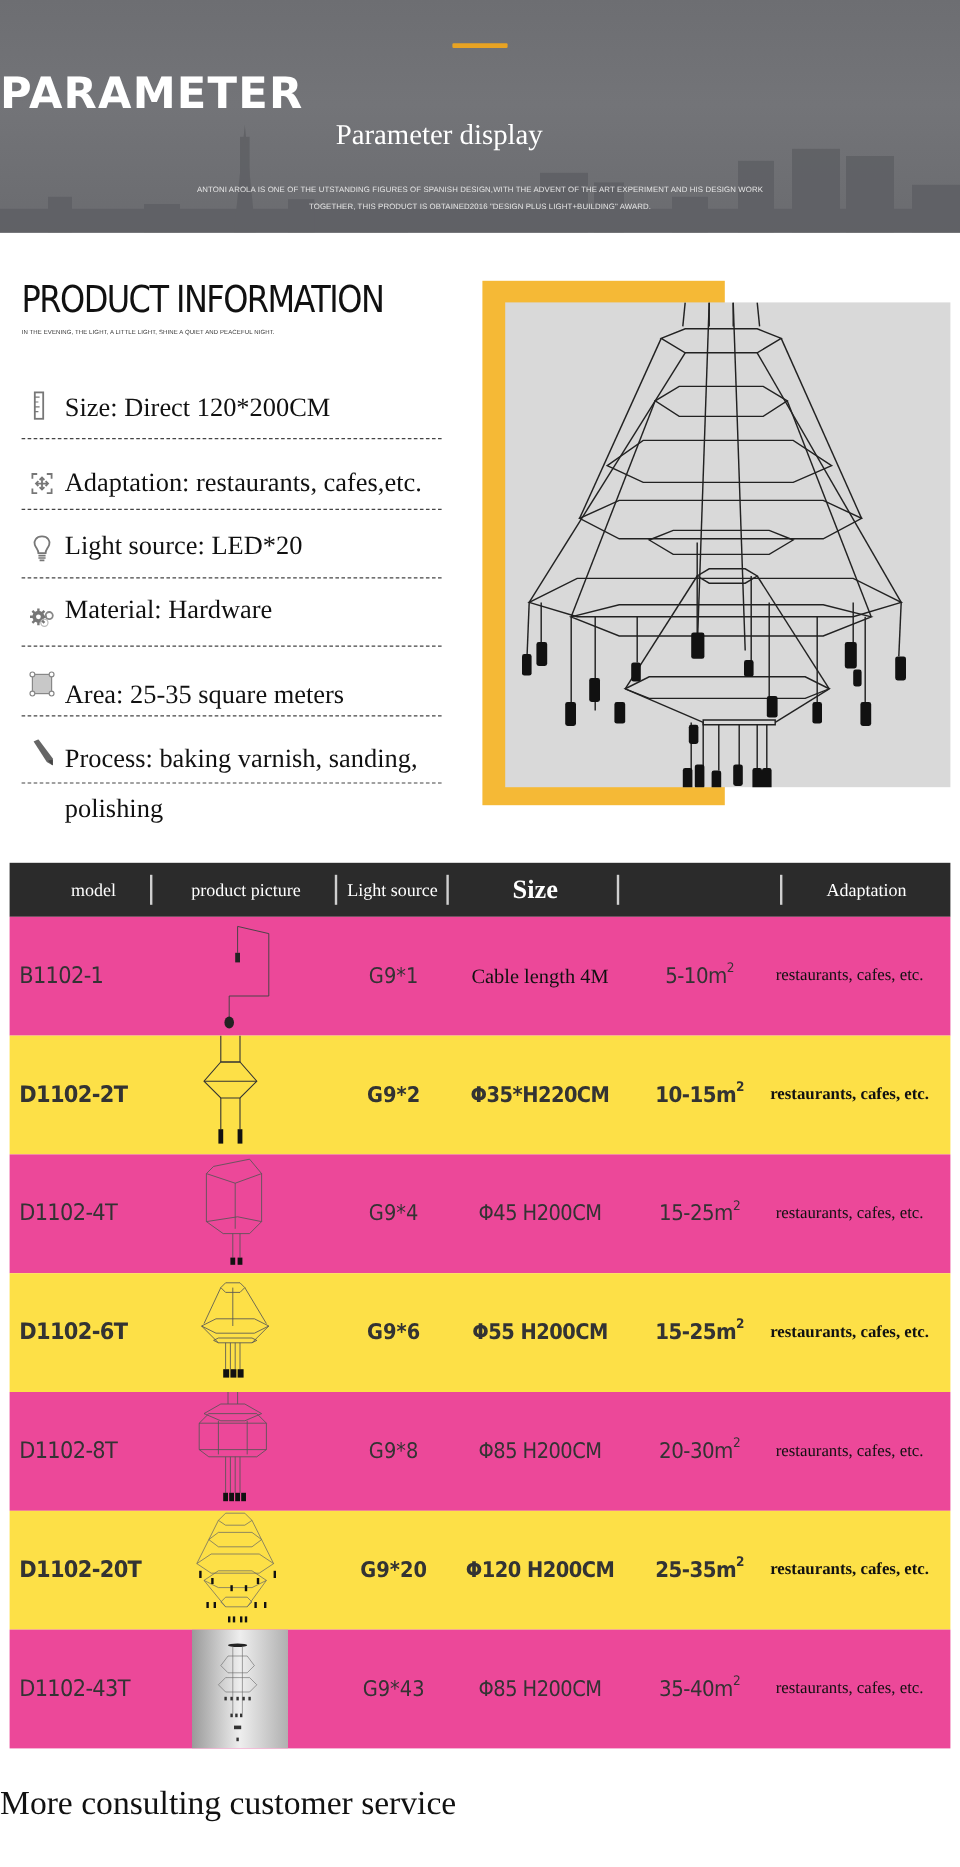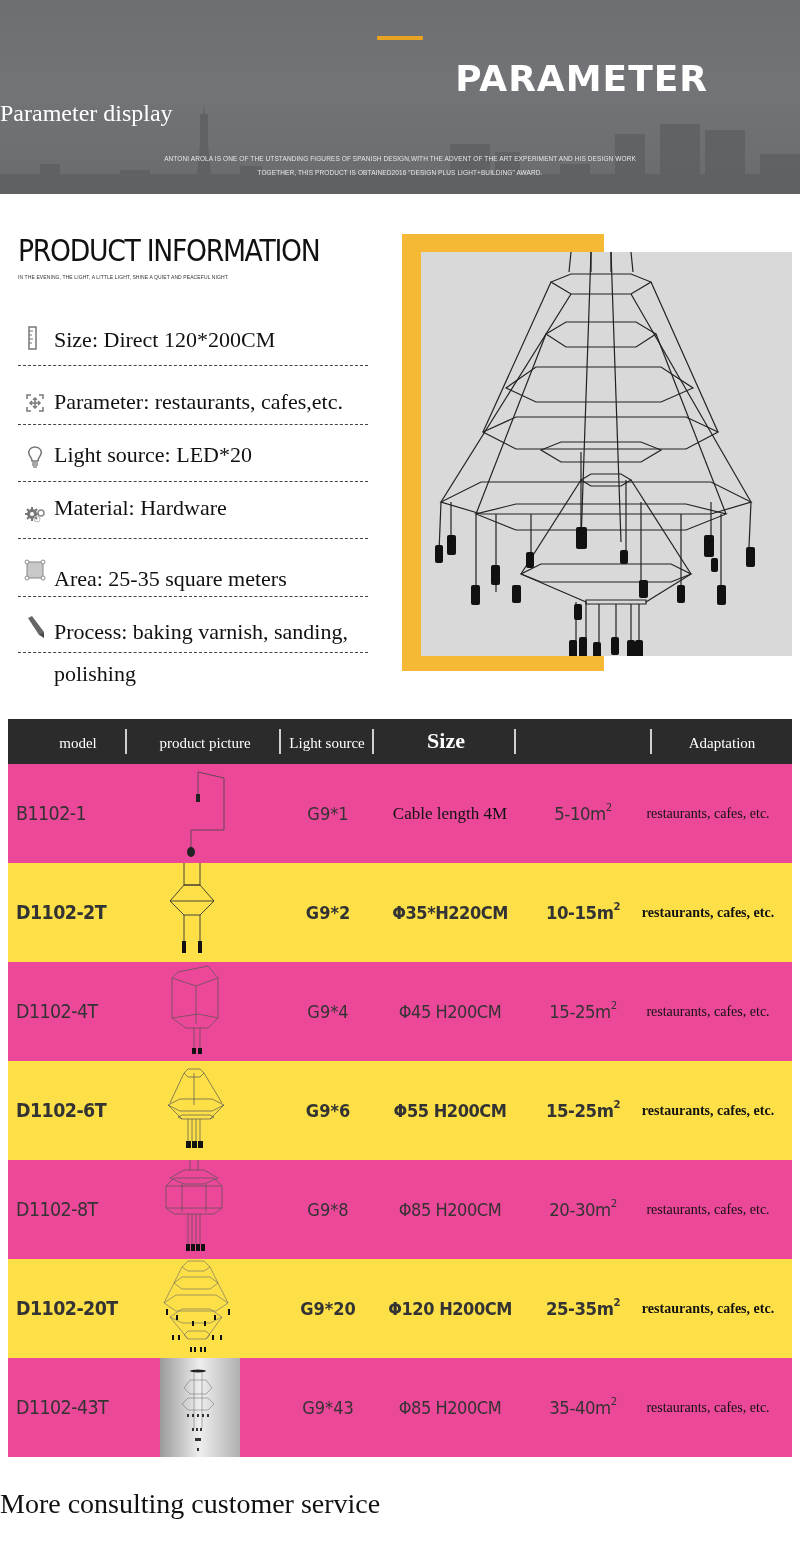--- a/index.html
+++ b/index.html
@@ -3,23 +3,23 @@
 <meta charset="utf-8">
 <style>
   html, body { margin: 0; padding: 0; background: #ffffff; }
   body { width: 800px; height: 1556px; position: relative; overflow: hidden; font-family: "Liberation Serif", serif; color: #111; }
 
   
   .banner { position: absolute; left: 0; top: 0; width: 800px; height: 194px;
     background: linear-gradient(180deg, #6d6e72 0%, #737478 45%, #6a6b6f 100%); overflow: hidden; }
   .banner .skyline { position: absolute; left: 0; right: 0; bottom: 0; height: 90px; }
   .banner .accent-bar { position: absolute; left: 377px; top: 36px; width: 46px; height: 4px; background: #e8a323; border-radius: 1px; }
-  .banner .title { position: absolute; left: 0; width: 708px; top: 58px; text-align: right;
+  .banner .title { position: absolute; left: 0; width: 708px; top: 58px; text-align: left;
     font-family: "DejaVu Sans", sans-serif; font-weight: bold; font-size: 36px; letter-spacing: 1px; color: #ffffff; }
-  .banner .subtitle { position: absolute; left: 0; width: 732px; top: 100px; text-align: left;
+  .banner .subtitle { position: absolute; left: 0; width: 732px; top: 100px; text-align: center;
     font-family: "Liberation Serif", serif; font-size: 24px; color: #ffffff; }
   .banner .desc { position: absolute; left: 0; width: 800px; top: 152px; text-align: center;
     font-family: "Liberation Sans", sans-serif; font-size: 6.5px; line-height: 14px; color: #e6e6e6; letter-spacing: 0.1px; }
 
   
   .pi-title { position: absolute; left: 18px; top: 232px; font-family: "DejaVu Sans", sans-serif; font-size: 31px;
     letter-spacing: -1.5px; transform: scaleX(0.86); transform-origin: left top; color: #111; }
   .pi-sub { position: absolute; left: 18px; top: 274px; font-family: "Liberation Sans", sans-serif; font-size: 5px; color: #333; letter-spacing: 0.1px; }
 
   .spec { position: absolute; left: 24px; width: 390px; font-size: 22px; color: #111; white-space: nowrap; }
@@ -103,21 +103,21 @@
 <div class="dash" style="top:365px;"></div>
 
 <div class="spec" style="top:388px;">
   <svg class="ico" viewBox="0 0 22 22">
     <g fill="none" stroke="#777" stroke-width="1.5">
       <path d="M3 7 V3 H7 M15 3 H19 V7 M19 15 V19 H15 M7 19 H3 V15"></path>
       <path d="M11 6 V16 M6 11 H16"></path>
       <path d="M9 8 L11 6 L13 8 M9 14 L11 16 L13 14 M8 9 L6 11 L8 13 M14 9 L16 11 L14 13"></path>
     </g>
   </svg>
-  <span class="txt">Parameter: restaurants, cafes,etc.</span>
+  <span class="txt">Adaptation: restaurants, cafes,etc.</span>
 </div>
 <div class="dash" style="top:424px;"></div>
 
 <div class="spec" style="top:441px;">
   <svg class="ico" viewBox="0 0 22 22" style="height:26px;top:2px;">
     <path d="M11 2 C6 2 4 6 5 9 C6 12 8 13 8 16 H14 C14 13 16 12 17 9 C18 6 16 2 11 2 Z" fill="none" stroke="#777" stroke-width="1.5"></path>
     <g stroke="#777" stroke-width="1.3">
         <line x1="8" y1="18" x2="14" y2="18"></line>
         <line x1="8" y1="20" x2="14" y2="20"></line>
         <line x1="9" y1="22" x2="13" y2="22"></line>

